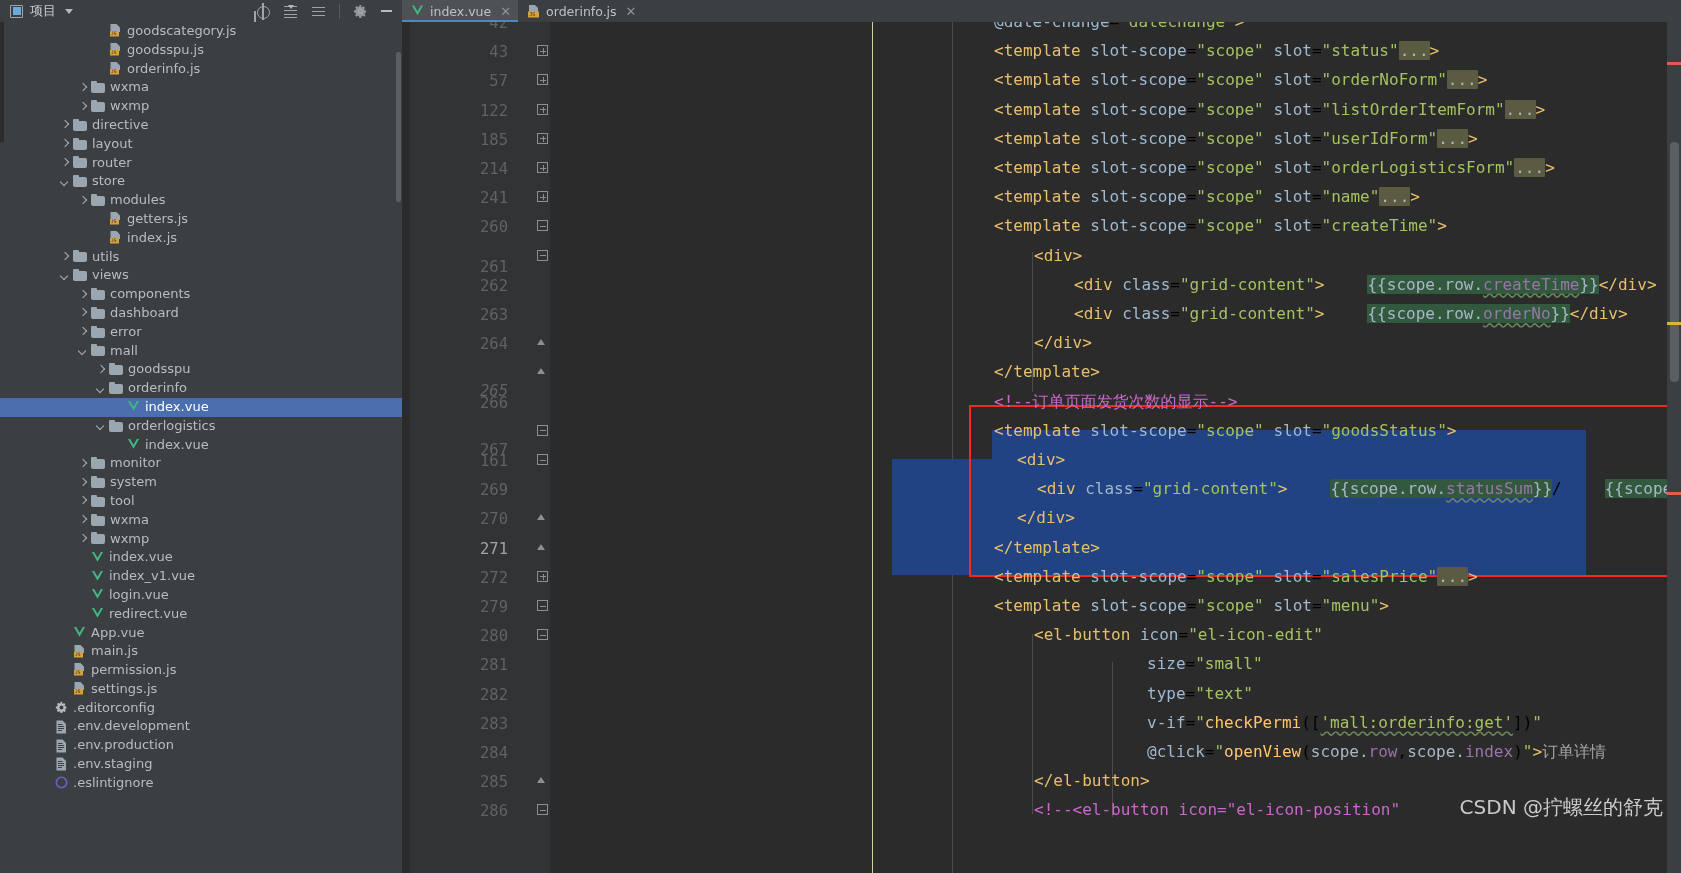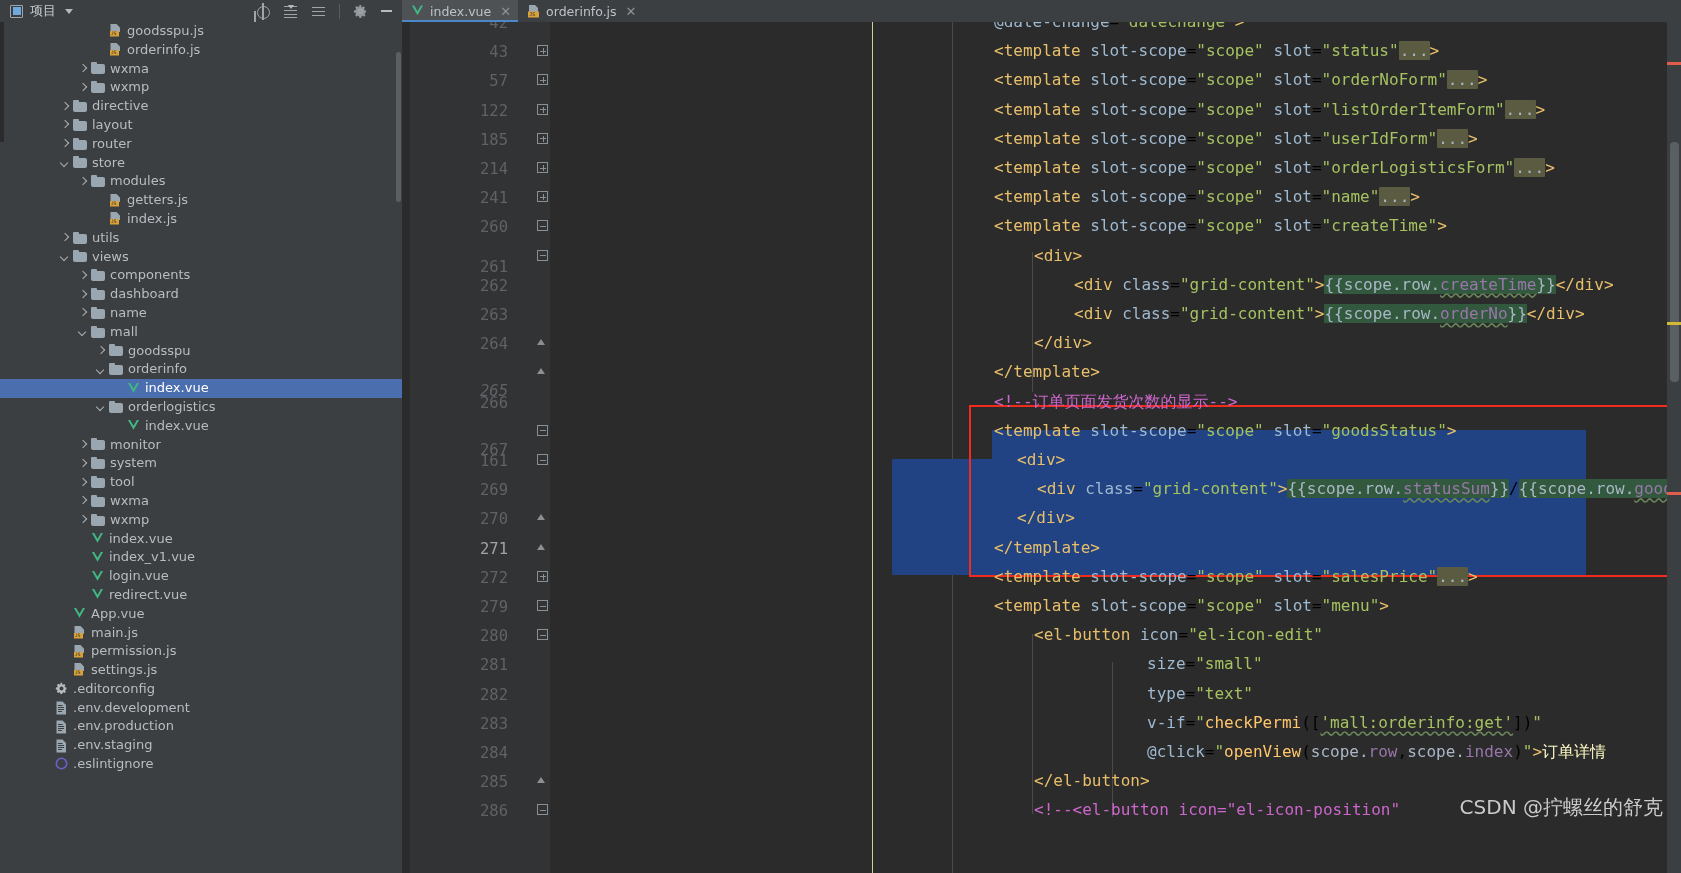--- a/index.html
+++ b/index.html
@@ -99,24 +99,24 @@
   .code { position:absolute; left:592px; font-size:16px; white-space:pre;
           font-family:"DejaVu Sans Mono", monospace; letter-spacing:0px; }
 
   
   .c-tag   { color:#e8bf6a; }
   .c-attr  { color:#9fb9d0; }
   .c-str   { color:#a5c261; }
   .c-mus   { color:#a9b7c6; }
   .c-prop  { color:#9876aa; }
   .c-fn    { color:#ffc66d; }
-  .c-txt   { color:#fef9c3; }
+  .c-txt   { color:#a3a3a3; }
   .c-com   { color:#cc66cc; }
   .el3     { background:#5b5b42; color:#a9b7c6; padding:0 1px; border-radius:1px; }
-  .hl-green{ background:#32593d; }
+  .hl-green{ background:#32593d;margin-left:43px; }
   .squig { text-decoration:underline; text-decoration-style:wavy;
            text-decoration-color:#6a8759; text-underline-offset:3px; }
 
   
   .indent-guide { position:absolute; width:1px; background:#4b4b4b; }
   .caret-col { position:absolute; width:1px; background:#cfcf9a; }
   .sel-band { position:absolute; background:#214283; }
   .redbox { position:absolute; border:2.5px solid #f22b1d; pointer-events:none; }
 
   .right-scroll { position:absolute; right:0; top:0; bottom:0; width:14px; background:#3c3f41; }
@@ -182,20 +182,30 @@
       <div class="tree-edge"></div>
       <div class="tree-inner" id="tree-inner">
           <div class="row">
             <span style="display:inline-block;width:96px"></span>
             <span class="arrow"></span>
             <span class="fico"><svg width="13" height="14" viewBox="0 0 13 14">
                 <path fill="#9aa7b0" d="M1.5 0h6l3.5 3.5V8h-9.5z"></path>
                 <rect x="1" y="7" width="9" height="5.5" fill="#d8a13a"></rect>
                 <text x="1.9" y="11.3" font-size="4.6" fill="#2b2b2b" font-family="DejaVu Sans Mono, monospace">JS</text>
               </svg></span>
+            <span class="lbl">goodscategory.js</span>
+          </div>
+          <div class="row">
+            <span style="display:inline-block;width:96px"></span>
+            <span class="arrow"></span>
+            <span class="fico"><svg width="13" height="14" viewBox="0 0 13 14">
+                <path fill="#9aa7b0" d="M1.5 0h6l3.5 3.5V8h-9.5z"></path>
+                <rect x="1" y="7" width="9" height="5.5" fill="#d8a13a"></rect>
+                <text x="1.9" y="11.3" font-size="4.6" fill="#2b2b2b" font-family="DejaVu Sans Mono, monospace">JS</text>
+              </svg></span>
             <span class="lbl">goodsspu.js</span>
           </div>
           <div class="row">
             <span style="display:inline-block;width:96px"></span>
             <span class="arrow"></span>
             <span class="fico"><svg width="13" height="14" viewBox="0 0 13 14">
                 <path fill="#9aa7b0" d="M1.5 0h6l3.5 3.5V8h-9.5z"></path>
                 <rect x="1" y="7" width="9" height="5.5" fill="#d8a13a"></rect>
                 <text x="1.9" y="11.3" font-size="4.6" fill="#2b2b2b" font-family="DejaVu Sans Mono, monospace">JS</text>
               </svg></span>
@@ -284,21 +294,21 @@
           <div class="row">
             <span style="display:inline-block;width:78px"></span>
             <span class="arrow r"></span>
             <span class="folder"></span>
             <span class="lbl">dashboard</span>
           </div>
           <div class="row">
             <span style="display:inline-block;width:78px"></span>
             <span class="arrow r"></span>
             <span class="folder"></span>
-            <span class="lbl">name</span>
+            <span class="lbl">error</span>
           </div>
           <div class="row">
             <span style="display:inline-block;width:78px"></span>
             <span class="arrow d"></span>
             <span class="folder"></span>
             <span class="lbl">mall</span>
           </div>
           <div class="row">
             <span style="display:inline-block;width:96px"></span>
             <span class="arrow r"></span>

